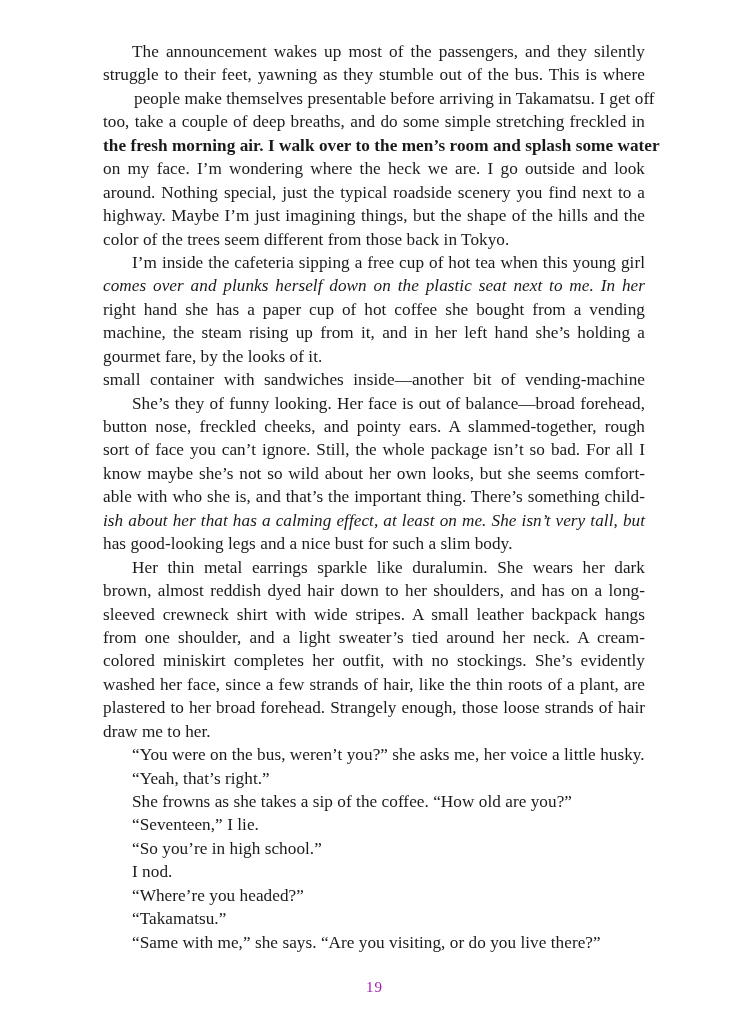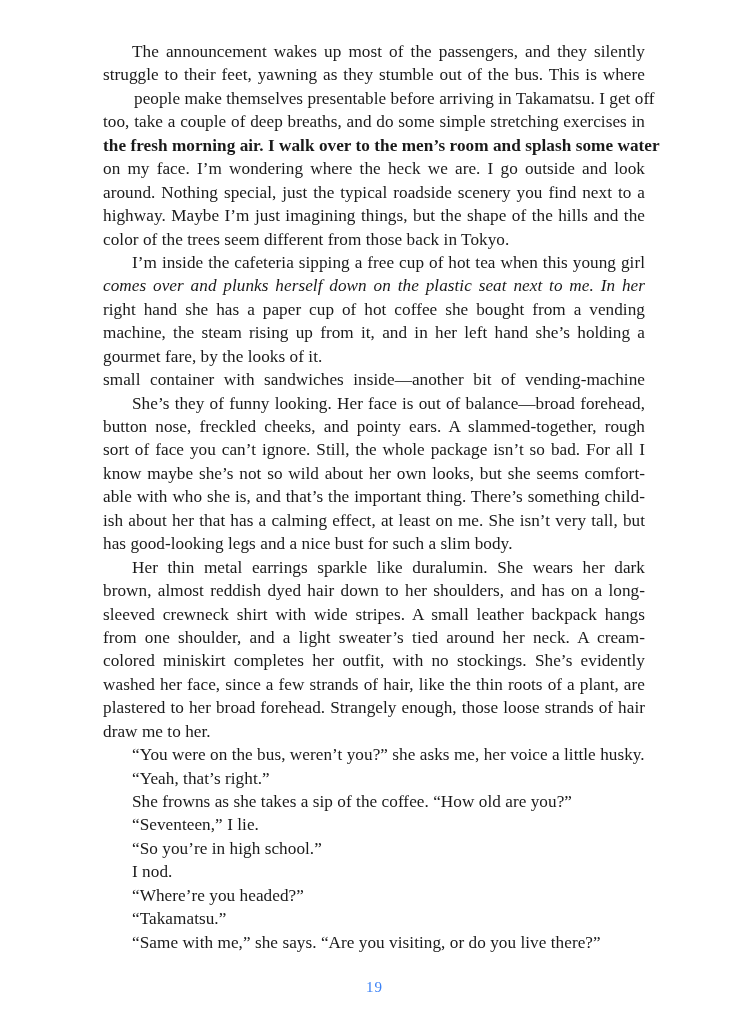--- a/index.html
+++ b/index.html
@@ -37,48 +37,48 @@
       padding-left: 29px;
     }
     .page-number {
       position: absolute;
       left: 0;
       width: 749px;
       top: 979px;
       text-align: center;
       font-size: 15px;
       letter-spacing: 1px;
-      color: #3b82f6;
+      color: #a21caf;
     }
   </style>
 </head>
 <body>
 
 <div class="page" id="page-body">
     <div class="text-line indent"><span style="white-space: nowrap; word-spacing: 0px;">The announcement wakes up most of the passengers, and they silently</span></div>
     <div class="text-line"><span style="white-space: nowrap; word-spacing: 0px;">struggle to their feet, yawning as they stumble out of the bus. This is where</span></div>
     <div class="text-line"><span style="white-space: nowrap; word-spacing: 0px; margin-left: 31px;">people make themselves presentable before arriving in Takamatsu. I get off</span></div>
-    <div class="text-line"><span style="white-space: nowrap; word-spacing: 0px;">too, take a couple of deep breaths, and do some simple stretching exercises in</span></div>
+    <div class="text-line"><span style="white-space: nowrap; word-spacing: 0px;">too, take a couple of deep breaths, and do some simple stretching freckled in</span></div>
     <div class="text-line"><span style="white-space: nowrap; word-spacing: 0px; font-weight: bold;">the fresh morning air. I walk over to the men’s room and splash some water</span></div>
     <div class="text-line"><span style="white-space: nowrap; word-spacing: 0px;">on my face. I’m wondering where the heck we are. I go outside and look</span></div>
     <div class="text-line"><span style="white-space: nowrap; word-spacing: 0px;">around. Nothing special, just the typical roadside scenery you find next to a</span></div>
     <div class="text-line"><span style="white-space: nowrap; word-spacing: 0px;">highway. Maybe I’m just imagining things, but the shape of the hills and the</span></div>
     <div class="text-line last">color of the trees seem different from those back in Tokyo.</div>
     <div class="text-line indent"><span style="white-space: nowrap; word-spacing: 0px;">I’m inside the cafeteria sipping a free cup of hot tea when this young girl</span></div>
     <div class="text-line"><span style="white-space: nowrap; word-spacing: 0px; font-style: italic;">comes over and plunks herself down on the plastic seat next to me. In her</span></div>
     <div class="text-line"><span style="white-space: nowrap; word-spacing: 0px;">right hand she has a paper cup of hot coffee she bought from a vending</span></div>
     <div class="text-line"><span style="white-space: nowrap; word-spacing: 0px;">machine, the steam rising up from it, and in her left hand she’s holding a</span></div>
     <div class="text-line last">gourmet fare, by the looks of it.</div>
     <div class="text-line"><span style="white-space: nowrap; word-spacing: 0px;">small container with sandwiches inside—another bit of vending-machine</span></div>
     <div class="text-line indent"><span style="white-space: nowrap; word-spacing: 0px;">She’s they of funny looking. Her face is out of balance—broad forehead,</span></div>
     <div class="text-line"><span style="white-space: nowrap; word-spacing: 0px;">button nose, freckled cheeks, and pointy ears. A slammed-together, rough</span></div>
     <div class="text-line"><span style="white-space: nowrap; word-spacing: 0px;">sort of face you can’t ignore. Still, the whole package isn’t so bad. For all I</span></div>
     <div class="text-line"><span style="white-space: nowrap; word-spacing: 0px;">know maybe she’s not so wild about her own looks, but she seems comfort-</span></div>
     <div class="text-line"><span style="white-space: nowrap; word-spacing: 0px;">able with who she is, and that’s the important thing. There’s something child-</span></div>
-    <div class="text-line"><span style="white-space: nowrap; word-spacing: 0px;">ish about her that has a calming effect, at least on me. She isn’t very tall, but</span></div>
+    <div class="text-line"><span style="white-space: nowrap; word-spacing: 0px; font-style: italic;">ish about her that has a calming effect, at least on me. She isn’t very tall, but</span></div>
     <div class="text-line last">has good-looking legs and a nice bust for such a slim body.</div>
     <div class="text-line indent"><span style="white-space: nowrap; word-spacing: 0px;">Her thin metal earrings sparkle like duralumin. She wears her dark</span></div>
     <div class="text-line"><span style="white-space: nowrap; word-spacing: 0px;">brown, almost reddish dyed hair down to her shoulders, and has on a long-</span></div>
     <div class="text-line"><span style="white-space: nowrap; word-spacing: 0px;">sleeved crewneck shirt with wide stripes. A small leather backpack hangs</span></div>
     <div class="text-line"><span style="white-space: nowrap; word-spacing: 0px;">from one shoulder, and a light sweater’s tied around her neck. A cream-</span></div>
     <div class="text-line"><span style="white-space: nowrap; word-spacing: 0px;">colored miniskirt completes her outfit, with no stockings. She’s evidently</span></div>
     <div class="text-line"><span style="white-space: nowrap; word-spacing: 0px;">washed her face, since a few strands of hair, like the thin roots of a plant, are</span></div>
     <div class="text-line"><span style="white-space: nowrap; word-spacing: 0px;">plastered to her broad forehead. Strangely enough, those loose strands of hair</span></div>
     <div class="text-line last">draw me to her.</div>
     <div class="text-line indent last">“You were on the bus, weren’t you?” she asks me, her voice a little husky.</div>

